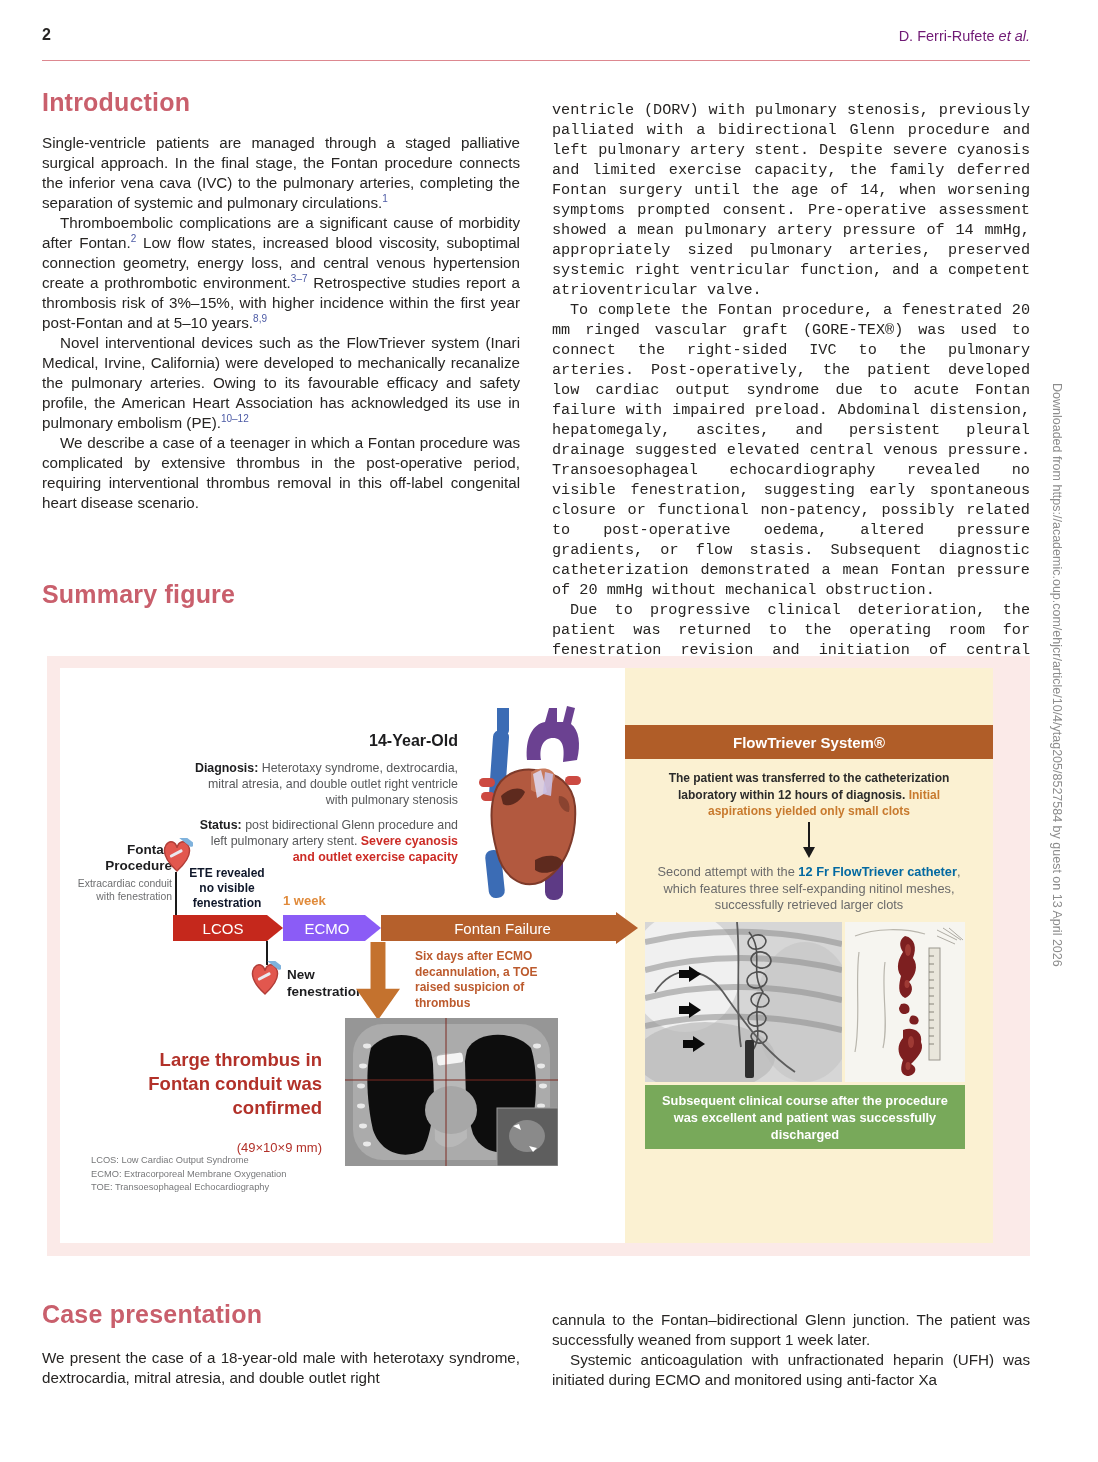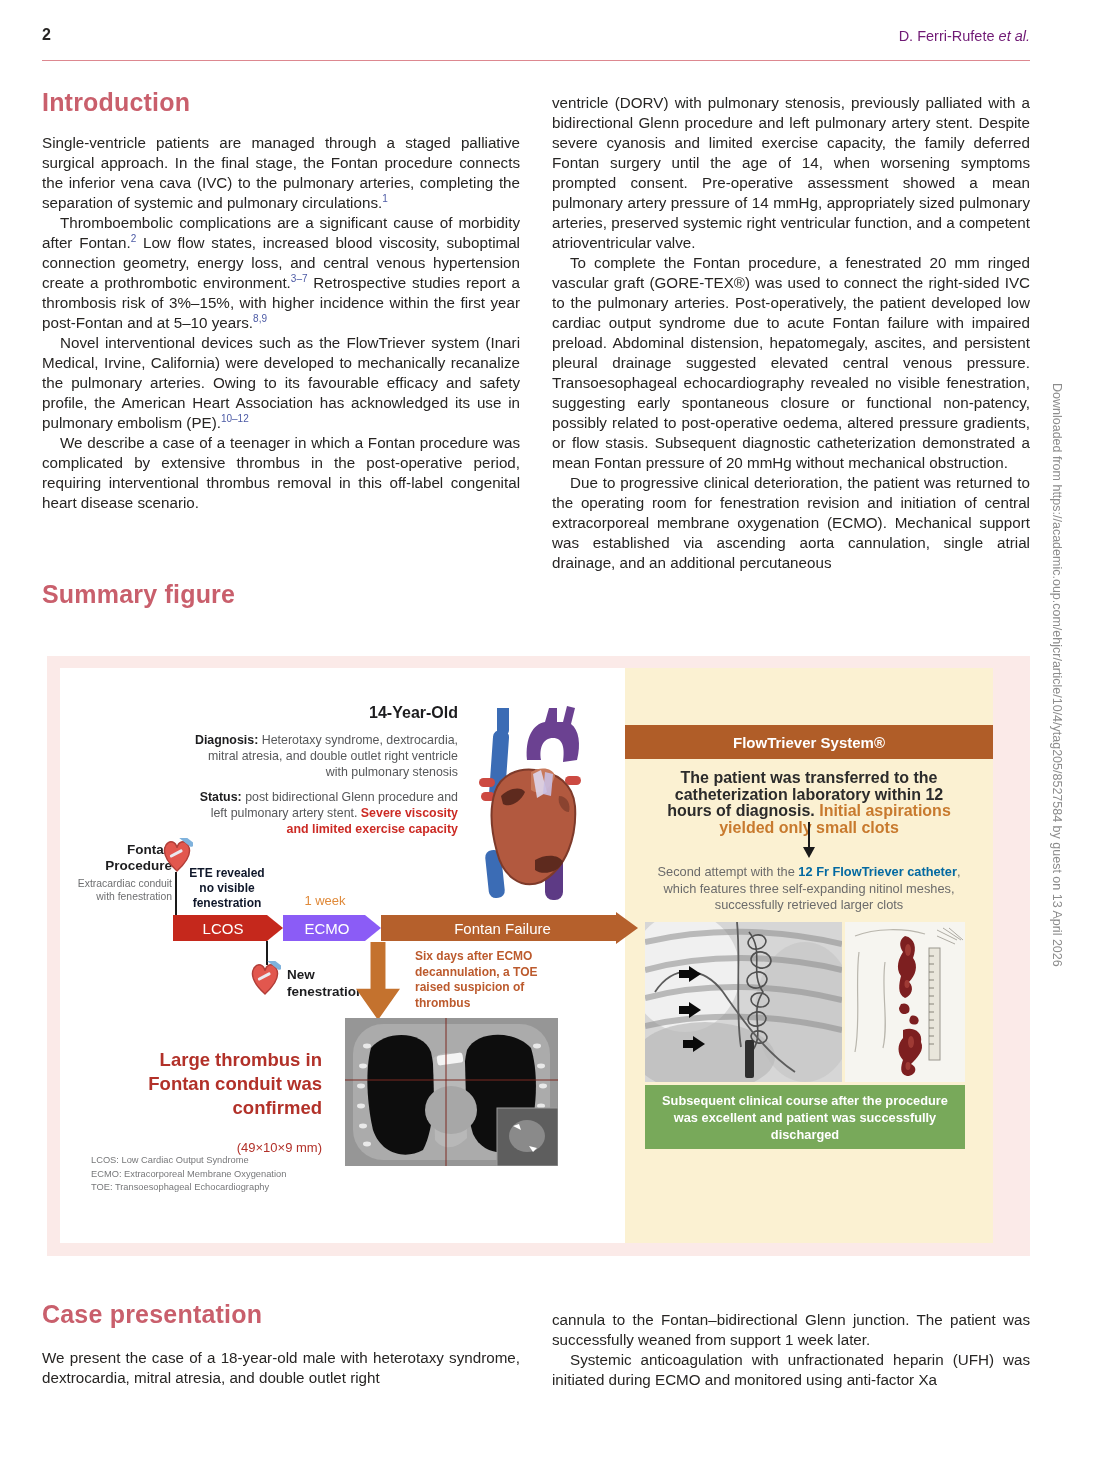--- a/index.html
+++ b/index.html
@@ -18,50 +18,50 @@
   .col{width:478px;font-size:15.2px;line-height:20px;text-align:justify;color:#272523;}
   .col p.indent{text-indent:18px;}
   sup.ref{font-size:10px;color:#4c5aa5;line-height:0;vertical-align:super;}
   
   #figure{left:47px;top:656px;width:983px;height:600px;background:#fbeae8;}
   .panel-white{left:13px;top:12px;width:565px;height:575px;background:#ffffff;}
   .panel-cream{left:578px;top:12px;width:368px;height:575px;background:#fbf1d2;}
   .fig-gray{color:#57585a;}
   .fig-bold{font-weight:bold;color:#1d1d1f;}
   .fig-red{color:#cc2b25;font-weight:bold;}
-  #patient-block{left:146px;top:48px;width:265px;text-align:right;}
+  #patient-block{left:146px;top:76px;width:265px;text-align:right;}
   #patient-block .age{font-size:16px;font-weight:bold;color:#1d1d1f;margin-bottom:10px;}
   #patient-block p{font-size:12.4px;line-height:16px;margin-bottom:9px;}
   #fontan-block{left:30px;top:186px;width:95px;text-align:right;}
   #fontan-block .t{font-size:13.5px;font-weight:bold;line-height:16px;color:#1d1d1f;}
   #fontan-block .s{font-size:10.4px;line-height:13px;color:#6e6f71;margin-top:3px;}
   #ete-note{left:138px;top:210px;width:84px;text-align:center;font-size:12px;line-height:15px;
             font-weight:bold;color:#0f172a;}
   .vline{width:2px;background:#1a1a1a;}
   .tl-arrow{height:26px;display:flex;align-items:center;justify-content:center;
             color:#fff;font-weight:normal;font-size:15px;}
   #tl-lcos{left:126px;top:259px;width:110px;background:#c5281c;
      clip-path:polygon(0 0,calc(100% - 16px) 0,100% 50%,calc(100% - 16px) 100%,0 100%);padding-right:10px;box-sizing:border-box;}
   #tl-ecmo{left:236px;top:259px;width:98px;background:#8b5cf6;
      clip-path:polygon(0 0,calc(100% - 16px) 0,100% 50%,calc(100% - 16px) 100%,0 100%);padding-right:10px;box-sizing:border-box;}
   #tl-ff{left:334px;top:256px;width:257px;height:32px;background:#b5602c;
      clip-path:polygon(0 3px,calc(100% - 22px) 3px,calc(100% - 22px) 0,100% 50%,calc(100% - 22px) 100%,calc(100% - 22px) calc(100% - 3px),0 calc(100% - 3px));
      padding-right:14px;box-sizing:border-box;}
-  #week-label{left:236px;top:237px;width:84px;text-align:center;font-size:13px;font-weight:normal;color:#e08a3a;}
+  #week-label{left:236px;top:237px;width:84px;text-align:left;font-size:13px;font-weight:bold;color:#e08a3a;}
   #new-fen{left:240px;top:310px;width:100px;font-size:13.5px;font-weight:bold;line-height:17px;color:#1d1d1f;}
   #down-arrow{left:309px;top:286px;width:44px;height:78px;background:#c4722e;
      clip-path:polygon(33% 0,67% 0,67% 60%,100% 60%,50% 100%,0 60%,33% 60%);}
   #six-days{left:368px;top:293px;width:152px;font-size:12px;line-height:15.5px;font-weight:bold;color:#bc5a2d;}
   #thrombus-text{left:66px;top:392px;width:209px;text-align:right;}
   #thrombus-text .main{font-size:18.5px;line-height:24px;font-weight:bold;color:#b23129;}
   #thrombus-text .dims{font-size:13px;color:#b23129;margin-top:20px;}
   #abbrevs{left:44px;top:498px;font-size:9.3px;line-height:13.5px;color:#77787a;}
   #ft-header{left:578px;top:69px;width:368px;height:34px;background:#b05d28;color:#fff;
      font-weight:bold;font-size:15px;display:flex;align-items:center;justify-content:center;}
-  #ft-p1{left:608px;top:114px;width:308px;text-align:center;font-size:16px;line-height:16.5px;font-weight:bold;}
+  #ft-p1{left:608px;top:114px;width:308px;text-align:center;font-size:12px;line-height:16.5px;font-weight:bold;}
   #ft-p1 .dark{color:#2b2b2b;}
   #ft-p1 .alert{color:#c87a2e;}
   #ft-p2{left:600px;top:208px;width:324px;text-align:center;font-size:12.8px;line-height:16.5px;color:#6b6b6b;}
   #ft-p2 b{color:#0369a1;}
   #green-box{left:598px;top:429px;width:320px;height:64px;background:#78a95a;color:#fff;
      font-weight:bold;font-size:12.8px;line-height:17px;display:flex;align-items:center;justify-content:center;
      text-align:center;padding:0 14px;box-sizing:border-box;}
   
   #sidebar-text{left:1050px;top:383px;height:730px;writing-mode:vertical-rl;
      font-size:12.5px;color:#8c8c8c;white-space:nowrap;}
@@ -77,34 +77,34 @@
 
   <div class="abs sec-heading" style="left:42px;top:88px;">Introduction</div>
   <div class="abs col" style="left:42px;top:133px;">
     <p><span>Single-ventricle patients are managed through a staged palliative surgical approach. In the final stage, the Fontan procedure connects the inferior vena cava (IVC) to the pulmonary arteries, completing the separation of systemic and pulmonary circulations.</span><sup class="ref">1</sup></p>
     <p class="indent"><span>Thromboembolic complications are a significant cause of morbidity after Fontan.</span><sup class="ref">2</sup><span> Low flow states, increased blood viscosity, suboptimal connection geometry, energy loss, and central venous hypertension create a prothrombotic environment.</span><sup class="ref">3–7</sup><span> Retrospective studies report a thrombosis risk of 3%–15%, with higher incidence within the first year post-Fontan and at 5–10 years.</span><sup class="ref">8,9</sup></p>
     <p class="indent"><span>Novel interventional devices such as the FlowTriever system (Inari Medical, Irvine, California) were developed to mechanically recanalize the pulmonary arteries. Owing to its favourable efficacy and safety profile, the American Heart Association has acknowledged its use in pulmonary embolism (PE).</span><sup class="ref">10–12</sup></p>
     <p class="indent">We describe a case of a teenager in which a Fontan procedure was complicated by extensive thrombus in the post-operative period, requiring interventional thrombus removal in this off-label congenital heart disease scenario.</p>
   </div>
   <div class="abs sec-heading" style="left:42px;top:580px;">Summary figure</div>
 
-  <div class="abs col" style="left:552px;top:93px;">
+  <div class="abs col" style="left:552px;top:100px;font-family:Liberation Mono, monospace;">
     <p>ventricle (DORV) with pulmonary stenosis, previously palliated with a bidirectional Glenn procedure and left pulmonary artery stent. Despite severe cyanosis and limited exercise capacity, the family deferred Fontan surgery until the age of 14, when worsening symptoms prompted consent. Pre-operative assessment showed a mean pulmonary artery pressure of 14 mmHg, appropriately sized pulmonary arteries, preserved systemic right ventricular function, and a competent atrioventricular valve.</p>
     <p class="indent">To complete the Fontan procedure, a fenestrated 20 mm ringed vascular graft (GORE-TEX®) was used to connect the right-sided IVC to the pulmonary arteries. Post-operatively, the patient developed low cardiac output syndrome due to acute Fontan failure with impaired preload. Abdominal distension, hepatomegaly, ascites, and persistent pleural drainage suggested elevated central venous pressure. Transoesophageal echocardiography revealed no visible fenestration, suggesting early spontaneous closure or functional non-patency, possibly related to post-operative oedema, altered pressure gradients, or flow stasis. Subsequent diagnostic catheterization demonstrated a mean Fontan pressure of 20 mmHg without mechanical obstruction.</p>
     <p class="indent">Due to progressive clinical deterioration, the patient was returned to the operating room for fenestration revision and initiation of central extracorporeal membrane oxygenation (ECMO). Mechanical support was established via ascending aorta cannulation, single atrial drainage, and an additional percutaneous</p>
   </div>
 
   <div class="abs" id="figure">
     <div class="abs panel-white"></div>
     <div class="abs panel-cream"></div>
 
     <div class="abs" id="patient-block">
       <div class="age">14-Year-Old</div>
       <p class="fig-gray"><span class="fig-bold">Diagnosis:</span><span> Heterotaxy syndrome, dextrocardia, mitral atresia, and double outlet right ventricle with pulmonary stenosis</span></p>
-      <p class="fig-gray"><span class="fig-bold">Status:</span><span> post bidirectional Glenn procedure and left pulmonary artery stent. </span><span class="fig-red">Severe viscosity and limited exercise capacity</span></p>
+      <p class="fig-gray"><span class="fig-bold">Status:</span><span> post bidirectional Glenn procedure and left pulmonary artery stent. </span><span class="fig-red">Severe cyanosis and outlet exercise capacity</span></p>
     </div>
 
     <svg class="abs" style="left:428px;top:44px;" width="108" height="202" viewBox="0 0 108 202">
       <path d="M22 8 L34 8 L34 30 C34 34 30 36 26 36 L22 36 Z" fill="#3b6cb5"></path>
       <rect x="16" y="30" width="16" height="72" rx="7" fill="#3b6cb5" transform="rotate(4 24 66)"></rect>
       <rect x="12" y="150" width="16" height="48" rx="7" fill="#3b6cb5" transform="rotate(-6 20 174)"></rect>
       <path d="M52 60 C50 38 58 24 70 22 L74 8 L82 8 L82 22 L88 22 L92 6 L100 8 L96 24 C104 30 106 44 102 60 L88 62 C90 48 88 38 78 38 C68 38 64 48 66 60 Z" fill="#6b4191"></path>
       <rect x="70" y="150" width="18" height="50" rx="8" fill="#5d3a85"></rect>
       <rect x="4" y="78" width="16" height="9" rx="4.5" fill="#cc4a42"></rect>
       <rect x="6" y="92" width="14" height="9" rx="4.5" fill="#cc4a42"></rect>

